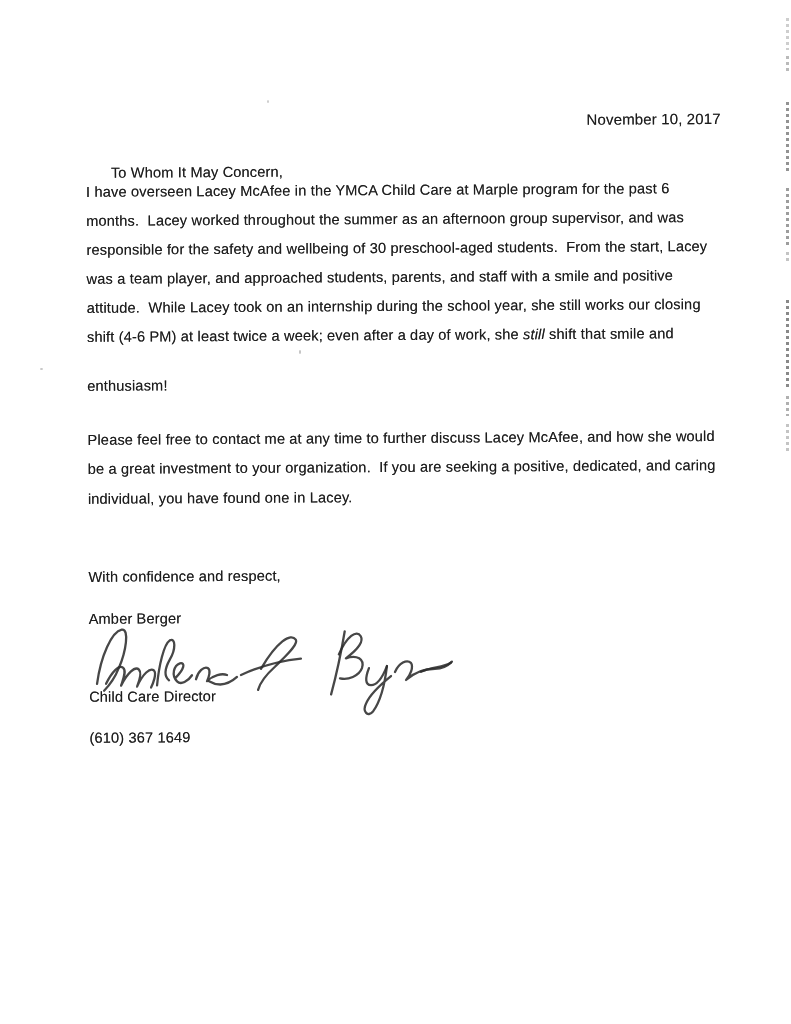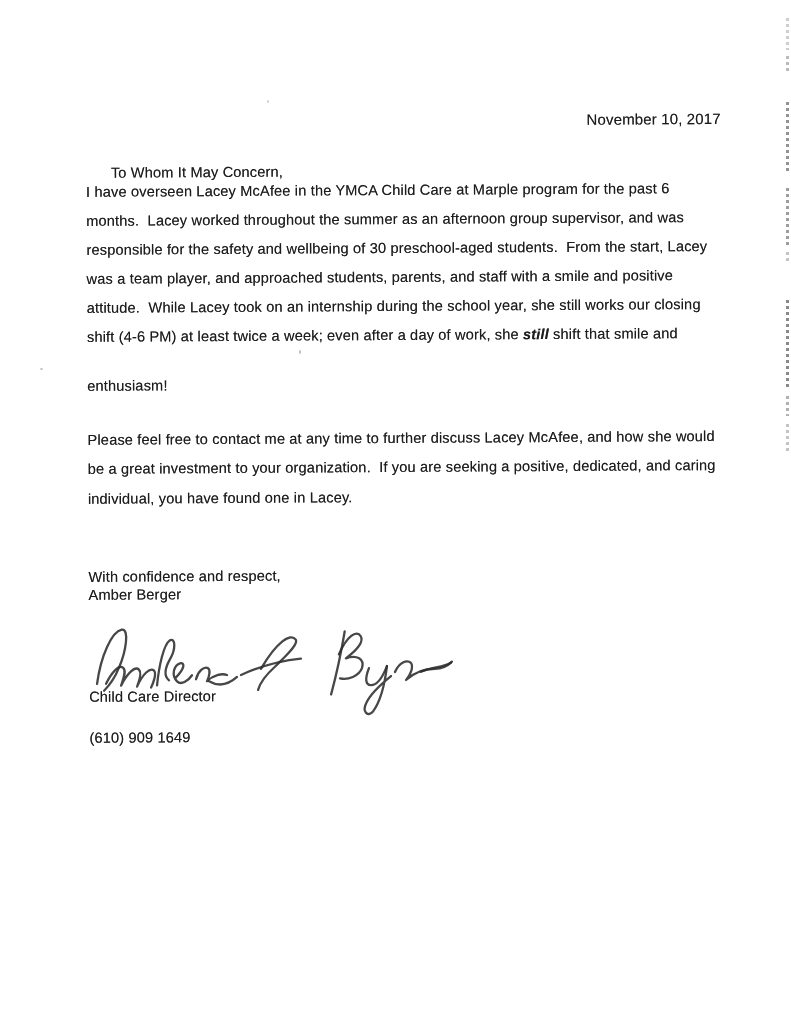--- a/index.html
+++ b/index.html
@@ -24,21 +24,21 @@
   }
   .line {
     position: absolute;
     left: 88px;
     white-space: pre;
     font-size: 14.6px;
     letter-spacing: 0.15px;
     color: #1d1d1d;
     text-shadow: 0 0 0.45px rgba(20,20,20,0.65);
   }
-  .line .it { font-style: italic; font-weight: bold; }
+  .line .it { font-style: italic; }
   .date-line {
     left: 563px;
     font-size: 15px;
   }
   
   .edge-dash {
     position: absolute;
     left: 786px;
     width: 3px;
     background: repeating-linear-gradient(to bottom, #3a3a3a 0px, #3a3a3a 3px, transparent 3px, transparent 6px);
@@ -85,21 +85,21 @@
     <div class="line" style="top:269px"><span>was a team player, and approached students, parents, and staff with a smile and positive</span></div>
     <div class="line" style="top:298px"><span>attitude.  While Lacey took on an internship during the school year, she still works our closing</span></div>
     <div class="line" style="top:327px"><span>shift (4-6 PM) at least twice a week; even after a day of work, she </span><span class="it">still</span><span> shift that smile and</span></div>
     <div class="line" style="top:376px"><span>enthusiasm!</span></div>
 
     <div class="line" style="top:430px"><span>Please feel free to contact me at any time to further discuss Lacey McAfee, and how she would</span></div>
     <div class="line" style="top:459px"><span>be a great investment to your organization.  If you are seeking a positive, dedicated, and caring</span></div>
     <div class="line" style="top:489px"><span>individual, you have found one in Lacey.</span></div>
 
     <div class="line" style="top:567px"><span>With confidence and respect,</span></div>
-    <div class="line" style="top:585px"><span>Amber Berger</span></div>
+    <div class="line" style="top:609px"><span>Amber Berger</span></div>
 
     <div class="sig-wrap" aria-label="signature">
       <svg viewBox="0 0 365 105">
 
         <path class="sig-stroke" d="M6,66 C10,38 21,14 31,12 C39,11 35,34 28,50 C24,60 17,69 13,73"></path>
 
         <path class="sig-stroke" d="M15,66 C21,54 28,47 32,50 C36,53 32,62 30,68 C36,56 44,48 48,52 C51,55 48,64 46,69 C52,56 59,50 63,53 C66,56 62,66 60,70"></path>
         <path class="sig-stroke" d="M66,68 C68,48 73,27 79,23 C85,20 85,32 79,42 C75,49 72,58 78,63"></path>
         <path class="sig-stroke" d="M85,60 C93,52 95,45 89,46 C83,48 80,58 86,64 C90,68 97,64 101,58"></path>
         <path class="sig-stroke" d="M105,62 C107,54 113,49 117,51 C120,53 118,60 116,64 C122,58 131,56 136,58"></path>
@@ -114,21 +114,21 @@
         <path class="sig-stroke" d="M278,52 C274,62 274,69 280,69 C286,69 292,60 296,50"></path>
 
         <path class="sig-stroke" d="M296,50 C294,66 290,84 282,95 C276,102 271,95 275,87 C279,78 290,68 300,60"></path>
 
         <path class="sig-stroke" d="M304,56 C308,47 316,43 320,47 C323,51 319,60 315,64 C323,57 334,53 344,53 C351,53 357,50 361,46"></path>
         <path class="sig-stroke" d="M330,56 C340,51 352,52 360,47"></path>
       </svg>
     </div>
 
     <div class="line" style="top:687px"><span>Child Care Director</span></div>
-    <div class="line" style="top:728px"><span>(610) 909 1649</span></div>
+    <div class="line" style="top:728px"><span>(610) 367 1649</span></div>
 
   </div>
 
   <div class="edge-dash" style="top:18px;height:32px;opacity:.25"></div>
   <div class="edge-dash" style="top:56px;height:18px;opacity:.35"></div>
   <div class="edge-dash" style="top:102px;height:72px;opacity:.55"></div>
   <div class="edge-dash" style="top:188px;height:58px;opacity:.5"></div>
   <div class="edge-dash" style="top:252px;height:12px;opacity:.3"></div>
   <div class="edge-dash" style="top:300px;height:90px;opacity:.6"></div>
   <div class="edge-dash" style="top:396px;height:20px;opacity:.4"></div>

